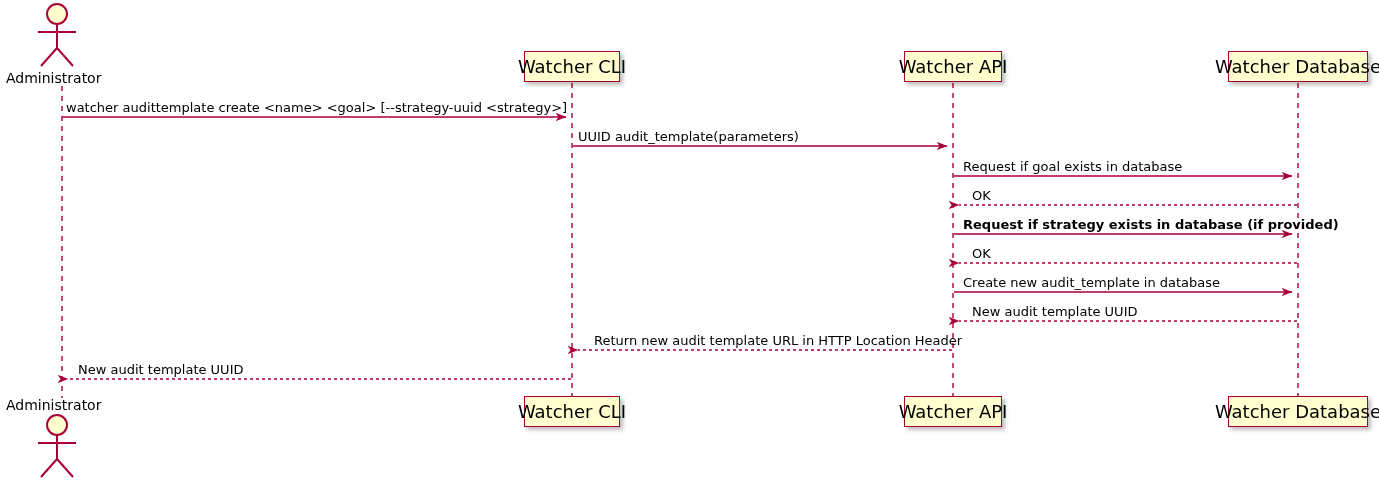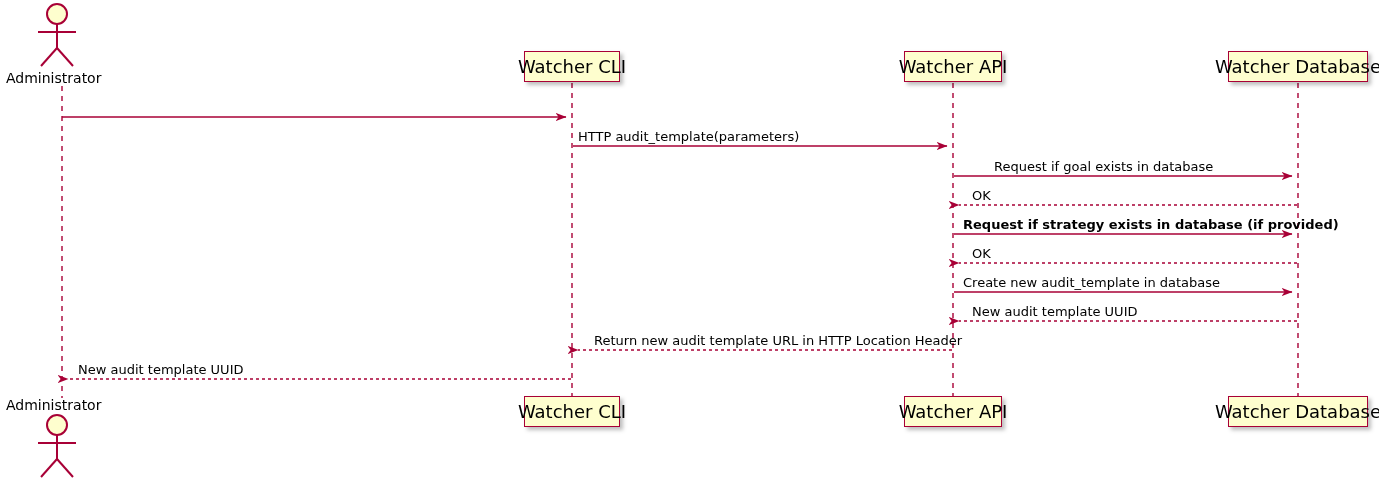--- a/index.html
+++ b/index.html
@@ -141,24 +141,25 @@
   </div>
 
   <div class="participant" style="left:904px; top:396px; width:98px; height:31px;">
     <span>Watcher API</span>
   </div>
 
   <div class="participant" style="left:1228px; top:396px; width:140px; height:31px;">
     <span>Watcher Database</span>
   </div>
 
+  <div class="msg-label" style="left:66px; top:100px;">watcher audittemplate create &lt;name&gt; &lt;goal&gt; [--strategy-uuid &lt;strategy&gt;]</div>
 
-  <div class="msg-label" style="left:578px; top:129px;">HTTP audit_template(parameters)</div>
+  <div class="msg-label" style="left:578px; top:129px;">UUID audit_template(parameters)</div>
 
-  <div class="msg-label" style="left:963px; top:159px;margin-left:31px;">Request if goal exists in database</div>
+  <div class="msg-label" style="left:963px; top:159px;">Request if goal exists in database</div>
 
   <div class="msg-label" style="left:972px; top:188px;">OK</div>
 
   <div class="msg-label" style="left:963px; top:217px;font-weight:bold;">Request if strategy exists in database (if provided)</div>
 
   <div class="msg-label" style="left:972px; top:246px;">OK</div>
 
   <div class="msg-label" style="left:963px; top:275px;text-align:center;">Create new audit_template in database</div>
 
   <div class="msg-label" style="left:972px; top:304px;">New audit template UUID</div>

